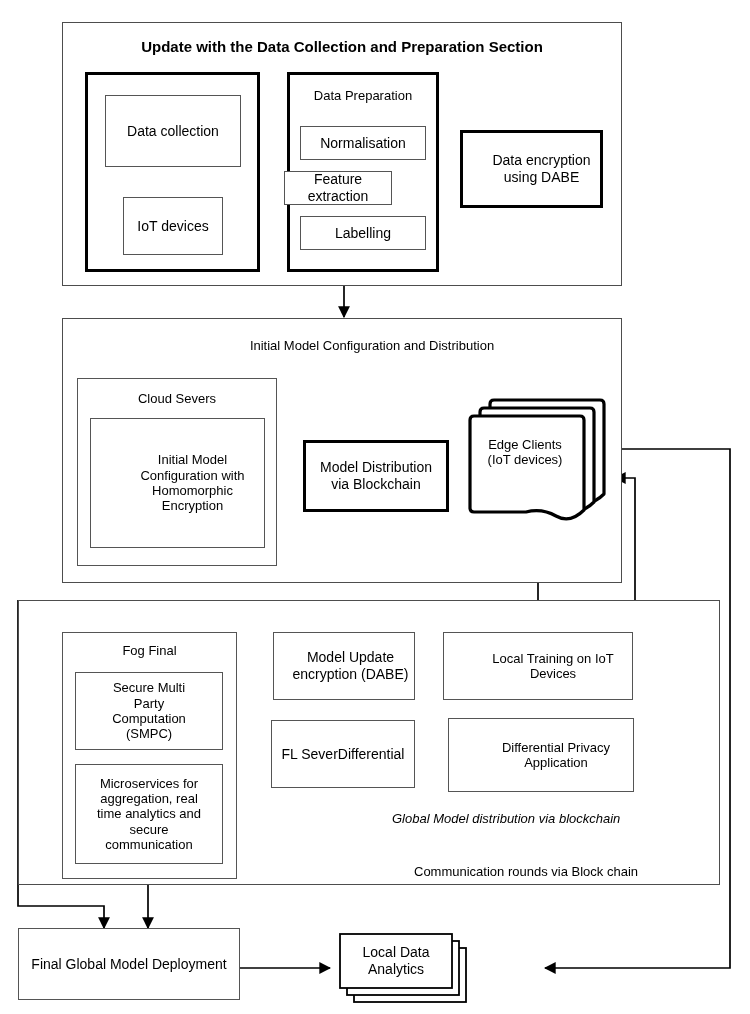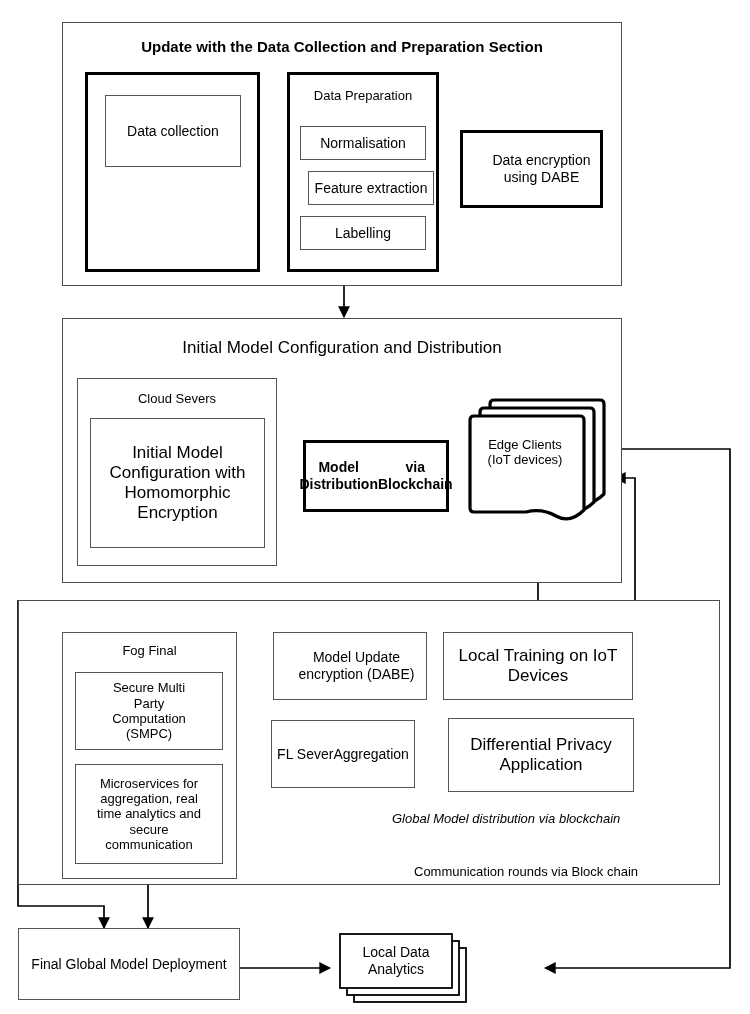--- a/index.html
+++ b/index.html
@@ -39,21 +39,21 @@
   .thin{ border:1.5px solid #555555; }
   .thick{ border:3px solid #000000; }
   .lbl-top{
     position:absolute;
     left:0; right:0;
     text-align:center;
   }
   .t15b{ font-size:15px; font-weight:bold; }
   .t14{ font-size:14px; }
   .t13{ font-size:13px; }
-  .t17{ font-size:17px; }
+  .t17{ font-size:13px;padding-left:30px; }
   .free{
     position:absolute;
     font-size:13px;
     white-space:nowrap;
   }
   .stack-shape{ position:absolute; }
   .stack-shape svg{ display:block; overflow:visible; }
 </style>
 </head>
 <body>
@@ -106,45 +106,46 @@
 
       <path d="M 601 449 L 730 449 L 730 968 L 545 968" marker-end="url(#ah)"></path>
     </g>
   </svg>
 
   <div class="box frame" style="left:62px; top:22px; width:560px; height:264px;"></div>
   <div class="lbl-top t15b" style="left:62px; top:38px; width:560px;">Update with the Data Collection and Preparation Section</div>
 
   <div class="box thick" style="left:85px; top:72px; width:175px; height:200px;"></div>
   <div class="box thin t14" style="left:105px; top:95px; width:136px; height:72px;text-align:center;">Data collection</div>
+  <div class="box thin t14" style="left:123px; top:197px; width:100px; height:58px;">IoT devices</div>
 
   <div class="box thick" style="left:287px; top:72px; width:152px; height:200px; display:block;"></div>
   <div class="lbl-top t13" style="left:287px; top:88px; width:152px;">Data Preparation</div>
   <div class="box thin t14" style="left:300px; top:126px; width:126px; height:34px;">Normalisation</div>
-  <div class="box thin t14" style="left:308px; top:171px; width:126px; height:34px;">Feature extraction</div>
+  <div class="box thin t14" style="left:284px; top:171px; width:108px; height:34px;">Feature extraction</div>
   <div class="box thin t14" style="left:300px; top:216px; width:126px; height:34px;">Labelling</div>
 
   <div class="box thick" style="left:460px; top:130px; width:143px; height:78px; flex-direction:column;padding-left:20px;">
     <span class="t14">Data encryption</span>
     <span class="t14">using DABE</span>
   </div>
 
   <div class="box frame" style="left:62px; top:318px; width:560px; height:265px;"></div>
   <div class="lbl-top t17" style="left:62px; top:338px; width:560px;">Initial Model Configuration and Distribution</div>
 
   <div class="box thin" style="left:77px; top:378px; width:200px; height:188px; display:block;"></div>
   <div class="lbl-top t13" style="left:77px; top:391px; width:200px;">Cloud Severs</div>
   <div class="box thin" style="left:90px; top:418px; width:175px; height:130px; flex-direction:column;">
     <span class="t17">Initial Model</span>
     <span class="t17">Configuration with</span>
     <span class="t17">Homomorphic</span>
     <span class="t17">Encryption</span>
   </div>
 
-  <div class="box thick" style="left:303px; top:440px; width:146px; height:72px; flex-direction:row;font-weight:bold;">
+  <div class="box thick" style="left:303px; top:440px; width:146px; height:72px; flex-direction:column;">
     <span class="t14">Model Distribution</span>
     <span class="t14">via Blockchain</span>
   </div>
 
   <div class="stack-shape" style="left:466px; top:396px;">
     <svg width="145" height="135" viewBox="0 0 145 135">
       <g fill="#ffffff" stroke="#000000" stroke-width="3.2" stroke-linejoin="round">
         <path d="M 24 8 Q 24 4 28 4 L 134 4 Q 138 4 138 8 L 138 98 Q 124 112 110 104 Q 96 96 80 100 L 28 100 Q 24 100 24 96 Z"></path>
         <path d="M 14 16 Q 14 12 18 12 L 124 12 Q 128 12 128 16 L 128 106 Q 114 120 100 112 Q 86 104 70 108 L 18 108 Q 14 108 14 104 Z"></path>
         <path d="M 4 24 Q 4 20 8 20 L 114 20 Q 118 20 118 24 L 118 114 Q 104 128 90 120 Q 76 112 60 116 L 8 116 Q 4 116 4 112 Z"></path>
@@ -167,33 +168,33 @@
     <span class="t13">(SMPC)</span>
   </div>
   <div class="box thin" style="left:75px; top:764px; width:148px; height:100px; flex-direction:column;">
     <span class="t13">Microservices for</span>
     <span class="t13">aggregation, real</span>
     <span class="t13">time analytics and</span>
     <span class="t13">secure</span>
     <span class="t13">communication</span>
   </div>
 
-  <div class="box thin" style="left:273px; top:632px; width:154px; height:68px; flex-direction:column;padding-left:13px;">
+  <div class="box thin" style="left:273px; top:632px; width:142px; height:68px; flex-direction:column;padding-left:13px;">
     <span class="t14">Model Update</span>
     <span class="t14">encryption (DABE)</span>
   </div>
 
   <div class="box thin" style="left:443px; top:632px; width:190px; height:68px; flex-direction:column;">
     <span class="t17">Local Training on IoT</span>
     <span class="t17">Devices</span>
   </div>
 
   <div class="box thin" style="left:271px; top:720px; width:144px; height:68px; flex-direction:row;">
     <span class="t14">FL Sever</span>
-    <span class="t14">Aggregation</span>
+    <span class="t14">Differential</span>
   </div>
 
   <div class="box thin" style="left:448px; top:718px; width:186px; height:74px; flex-direction:column;">
     <span class="t17">Differential Privacy</span>
     <span class="t17">Application</span>
   </div>
 
   <div class="free t13" style="left:389px; top:811px; background:#fff; padding:0 3px;font-style:italic;">Global Model distribution via blockchain</div>
   <div class="free t13" style="left:411px; top:864px; background:#fff; padding:0 3px;">Communication rounds via Block chain</div>
 

